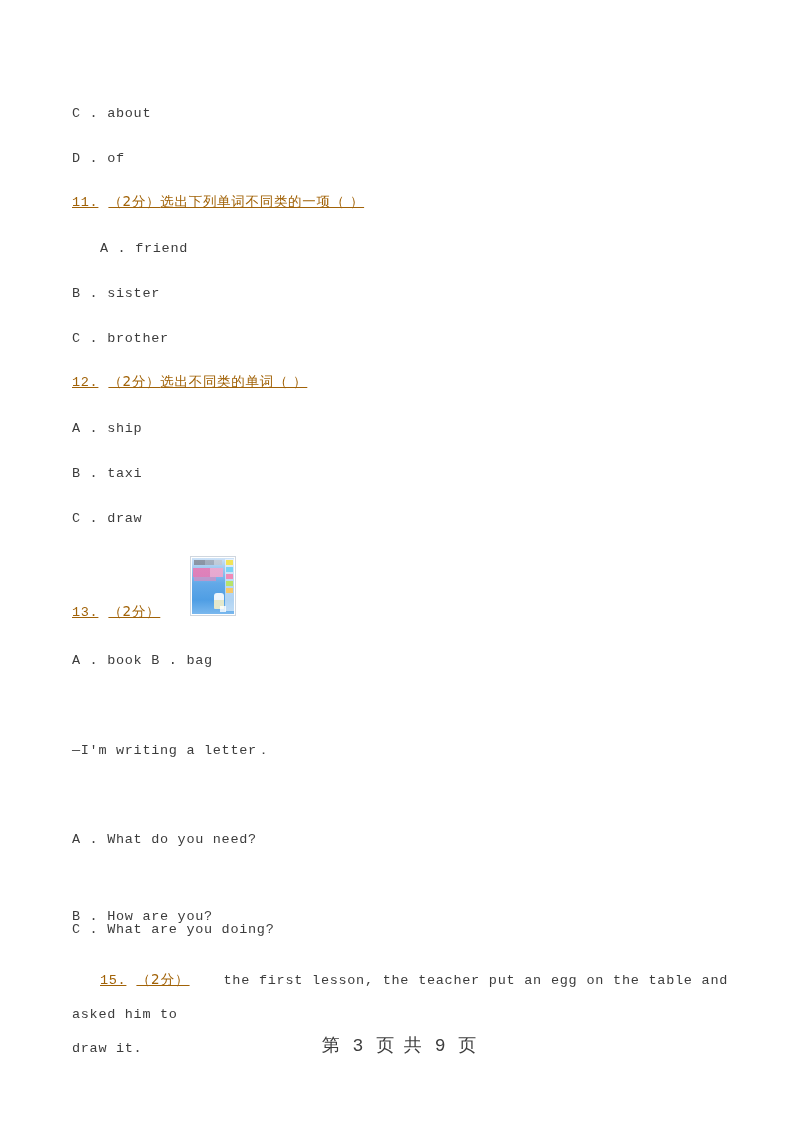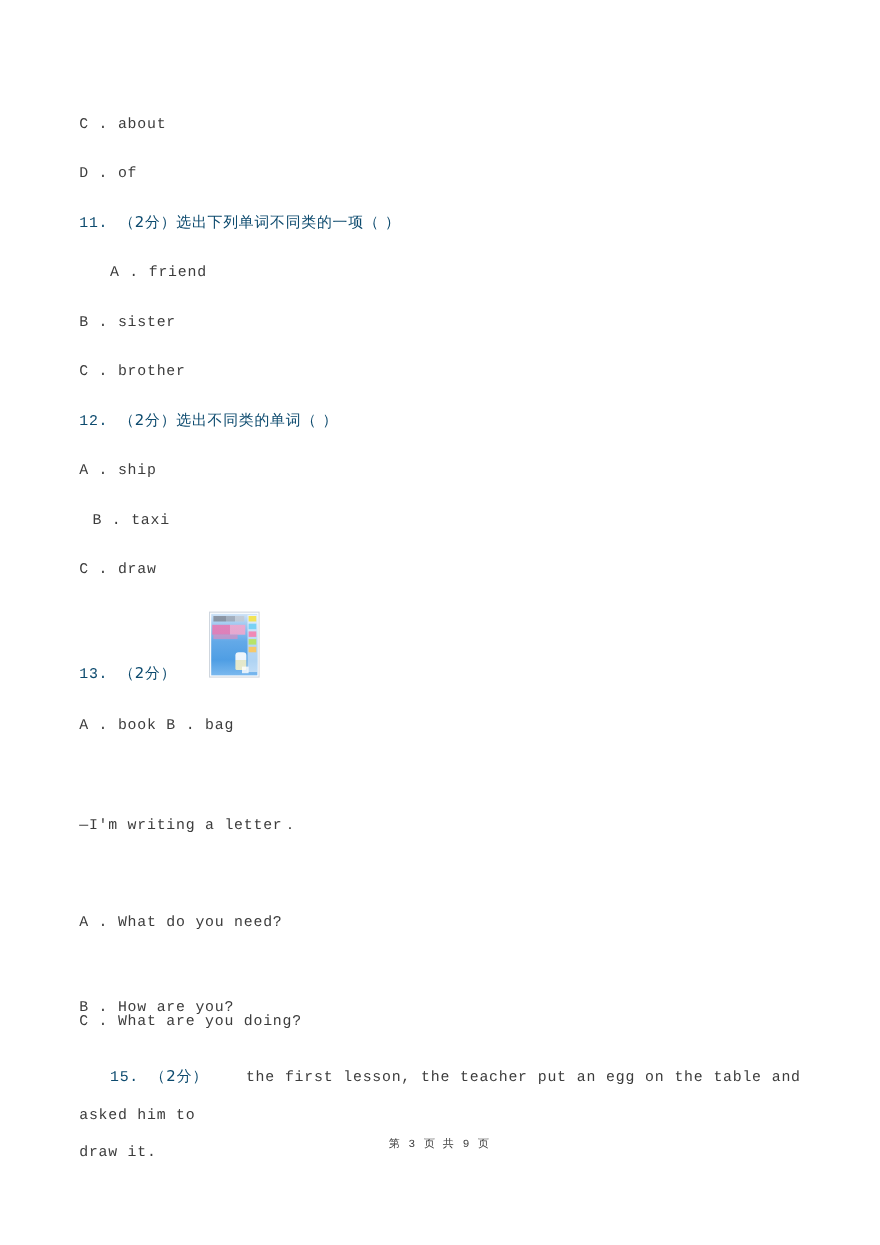--- a/index.html
+++ b/index.html
@@ -23,21 +23,21 @@
     background: #fff;
   }
   .cjk {
     font-family: "DejaVu Sans", "Liberation Sans", sans-serif;
     letter-spacing: 0.4px;
   }
   
   .row { position: absolute; left: 72px; white-space: nowrap; }
 
   .opt { font-size: 13.5px; letter-spacing: 0.7px; color: #3c3c3c; }
-  .qnum { font-size: 13.5px; letter-spacing: 0.7px; color: #0c4a6e; }
+  .qnum { font-size: 13.5px; letter-spacing: 0.7px; color: #a16207; text-decoration: underline; }
 
   .q15wrap {
     position: absolute;
     left: 72px;
     top: 962px;
     width: 656px;
     font-size: 13.5px;
     line-height: 34px;
     letter-spacing: 0.7px;
     color: #3c3c3c;
@@ -114,21 +114,21 @@
     opacity: .8;
   }
 
   
   .footer {
     position: absolute;
     left: 0;
     top: 1033px;
     width: 800px;
     text-align: center;
-    font-size: 10px;
+    font-size: 18px;
     color: #3c3c3c;
   }
   .footer span { letter-spacing: 2px; }
   .footer .cjkf {
     font-family: "DejaVu Sans", "Liberation Sans", sans-serif;
   }
 </style>
 </head>
 <body>
 
@@ -144,21 +144,21 @@
 
   <div class="row opt" style="top:241px;margin-left:28px;">A . friend</div>
   <div class="row opt" style="top:286px;">B . sister</div>
   <div class="row opt" style="top:331px;">C . brother</div>
 
   <div class="row" style="top:373px;text-align:right;">
     <span class="qnum">12.</span><span class="qnum cjk" style="padding-left:10px;">（2分）</span><span class="qnum cjk">选出不同类的单词（      ）</span>
   </div>
 
   <div class="row opt" style="top:421px;">A . ship</div>
-  <div class="row opt" style="top:466px;margin-left:12px;">B . taxi</div>
+  <div class="row opt" style="top:466px;">B . taxi</div>
   <div class="row opt" style="top:511px;">C . draw</div>
 
   <div class="bookimg">
     <div class="cover"></div>
     <div class="toptext"></div>
     <div class="titleband"></div>
     <div class="titleband2"></div>
     <div class="sidebar-col"></div>
     <div class="chip c1"></div>
     <div class="chip c2"></div>

